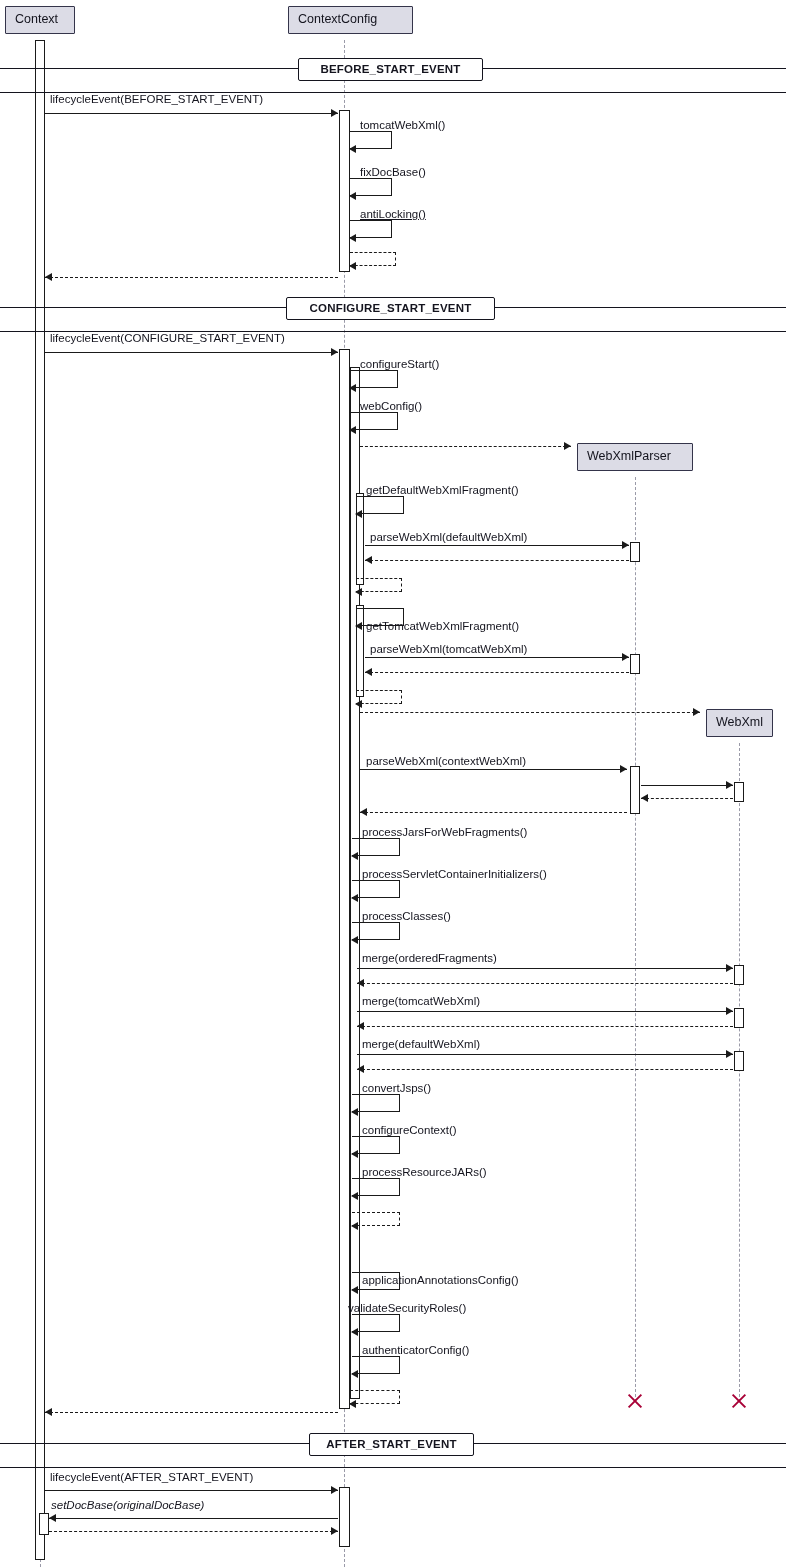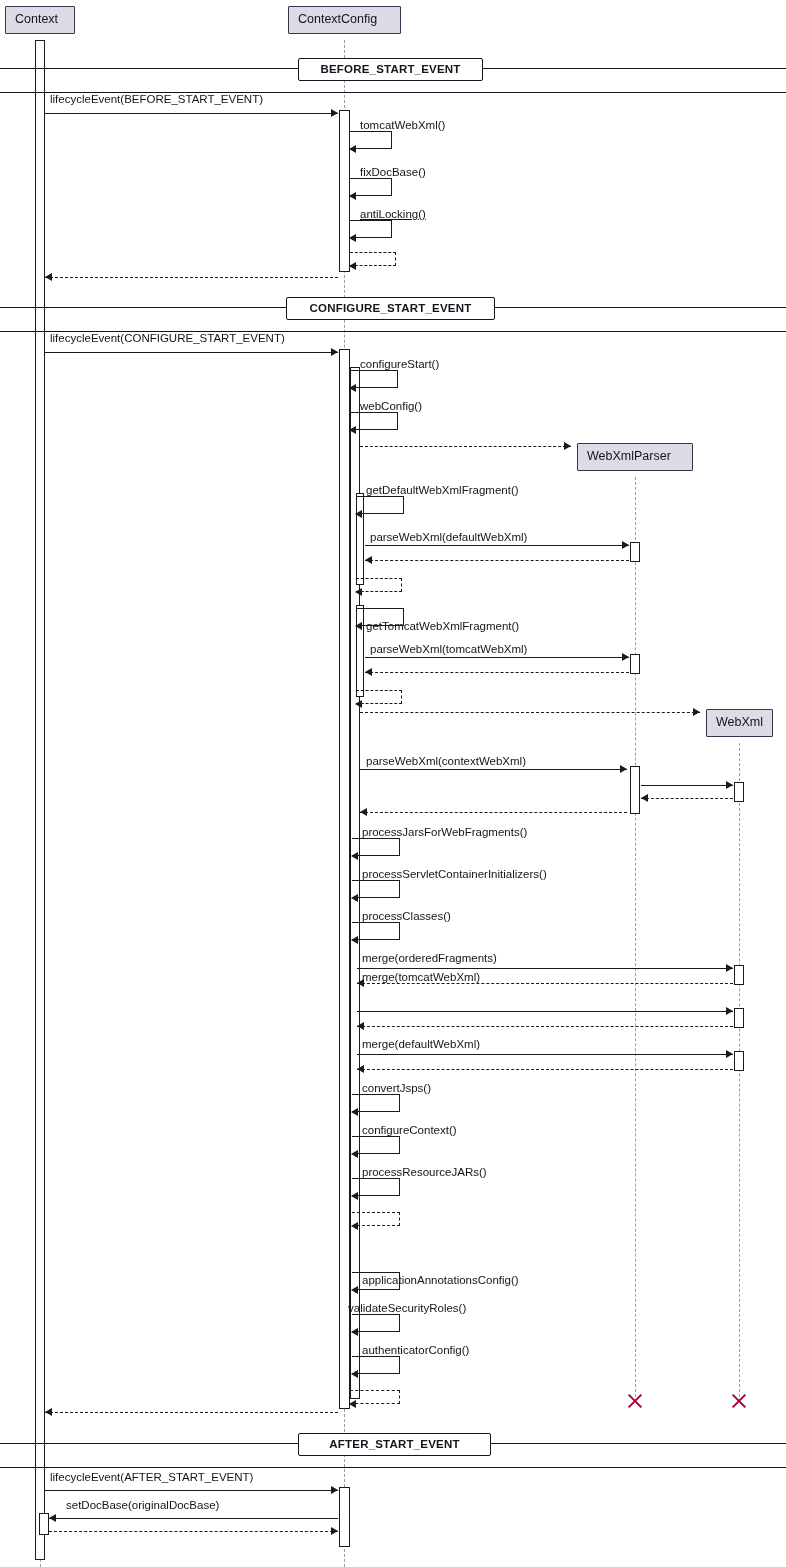--- a/index.html
+++ b/index.html
@@ -129,21 +129,21 @@
     <div class="activation" style="left: 39px; top: 1513px; width: 10px; height: 22px;"></div>
     <div class="activation" style="left: 339px; top: 1487px; width: 11px; height: 60px;"></div>
     <div class="divider-line" style="top: 68px;"></div>
     <div class="divider-line" style="top: 92px;"></div>
     <div class="divider-label" style="left: 298px; top: 58px; width: 185px;">BEFORE_START_EVENT</div>
     <div class="divider-line" style="top: 307px;"></div>
     <div class="divider-line" style="top: 331px;"></div>
     <div class="divider-label" style="left: 286px; top: 297px; width: 209px;">CONFIGURE_START_EVENT</div>
     <div class="divider-line" style="top: 1443px;"></div>
     <div class="divider-line" style="top: 1467px;"></div>
-    <div class="divider-label" style="left: 298px; top: 1433px; width: 193px;">AFTER_START_EVENT</div>
+    <div class="divider-label" style="left: 309px; top: 1433px; width: 165px;">AFTER_START_EVENT</div>
     <div class="msg-line" style="left: 45px; top: 113px; width: 293px;"></div>
     <div class="msg-arrow right" style="top: 109px; left: 331px;"></div>
     <div class="msg-label" style="left: 50px; top: 94px;">lifecycleEvent(BEFORE_START_EVENT)</div>
     <div class="selfcall" style="left: 350px; top: 131px; width: 42px; height: 18px;"></div>
     <div class="msg-arrow left" style="left: 349px; top: 145px;"></div>
     <div class="msg-label" style="left: 360px; top: 120px;">tomcatWebXml()</div>
     <div class="selfcall" style="left: 350px; top: 178px; width: 42px; height: 18px;"></div>
     <div class="msg-arrow left" style="left: 349px; top: 192px;"></div>
     <div class="msg-label" style="left: 360px; top: 167px;">fixDocBase()</div>
     <div class="selfcall" style="left: 350px; top: 220px; width: 42px; height: 18px;"></div>
@@ -204,21 +204,21 @@
     <div class="selfcall" style="left: 352px; top: 922px; width: 48px; height: 18px;"></div>
     <div class="msg-arrow left" style="left: 351px; top: 936px;"></div>
     <div class="msg-label" style="left: 362px; top: 911px;">processClasses()</div>
     <div class="msg-line" style="left: 357px; top: 968px; width: 376px;"></div>
     <div class="msg-arrow right" style="top: 964px; left: 726px;"></div>
     <div class="msg-label" style="left: 362px; top: 953px;">merge(orderedFragments)</div>
     <div class="msg-line dashed" style="left: 357px; top: 983px; width: 376px;"></div>
     <div class="msg-arrow left" style="top: 979px; left: 357px;"></div>
     <div class="msg-line" style="left: 357px; top: 1011px; width: 376px;"></div>
     <div class="msg-arrow right" style="top: 1007px; left: 726px;"></div>
-    <div class="msg-label" style="left: 362px; top: 972px;">merge(tomcatWebXml)</div>
+    <div class="msg-label" style="left: 362px; top: 996px;">merge(tomcatWebXml)</div>
     <div class="msg-line dashed" style="left: 357px; top: 1026px; width: 376px;"></div>
     <div class="msg-arrow left" style="top: 1022px; left: 357px;"></div>
     <div class="msg-line" style="left: 357px; top: 1054px; width: 376px;"></div>
     <div class="msg-arrow right" style="top: 1050px; left: 726px;"></div>
     <div class="msg-label" style="left: 362px; top: 1039px;">merge(defaultWebXml)</div>
     <div class="msg-line dashed" style="left: 357px; top: 1069px; width: 376px;"></div>
     <div class="msg-arrow left" style="top: 1065px; left: 357px;"></div>
     <div class="selfcall" style="left: 352px; top: 1094px; width: 48px; height: 18px;"></div>
     <div class="msg-arrow left" style="left: 351px; top: 1108px;"></div>
     <div class="msg-label" style="left: 362px; top: 1083px;">convertJsps()</div>
@@ -241,28 +241,28 @@
     <div class="msg-label" style="left: 362px; top: 1345px;">authenticatorConfig()</div>
     <div class="selfcall dashed" style="left: 350px; top: 1390px; width: 50px; height: 14px;"></div>
     <div class="msg-arrow left" style="left: 349px; top: 1400px;"></div>
     <div class="msg-line dashed" style="left: 45px; top: 1412px; width: 293px;"></div>
     <div class="msg-arrow left" style="top: 1408px; left: 45px;"></div>
     <div class="msg-line" style="left: 45px; top: 1490px; width: 293px;"></div>
     <div class="msg-arrow right" style="top: 1486px; left: 331px;"></div>
     <div class="msg-label" style="left: 50px; top: 1472px;">lifecycleEvent(AFTER_START_EVENT)</div>
     <div class="msg-line" style="left: 49px; top: 1518px; width: 289px;"></div>
     <div class="msg-arrow left" style="top: 1514px; left: 49px;"></div>
-    <div class="msg-label" style="left: 66px; top: 1500px;">setDocBase(originalDocBase)</div>
+    <div class="msg-label" style="left: 51px; top: 1500px; font-style: italic;">setDocBase(originalDocBase)</div>
     <div class="msg-line dashed" style="left: 49px; top: 1531px; width: 289px;"></div>
     <div class="msg-arrow right" style="top: 1527px; left: 331px;"></div>
     <div class="destroy" style="left: 626px; top: 1392px;">
       <span class="a"></span>
       <span class="b"></span>
     </div>
     <div class="destroy" style="left: 730px; top: 1392px;">
       <span class="a"></span>
       <span class="b"></span>
     </div>
     <div class="participant" style="left: 5px; top: 6px; width: 70px;">Context</div>
-    <div class="participant" style="left: 288px; top: 6px; width: 113px;">ContextConfig</div>
+    <div class="participant" style="left: 288px; top: 6px; width: 125px;">ContextConfig</div>
     <div class="participant" style="left: 577px; top: 443px; width: 116px;">WebXmlParser</div>
     <div class="participant" style="left: 706px; top: 709px; width: 67px;">WebXml</div>
   </div>
 
 </body></html>

